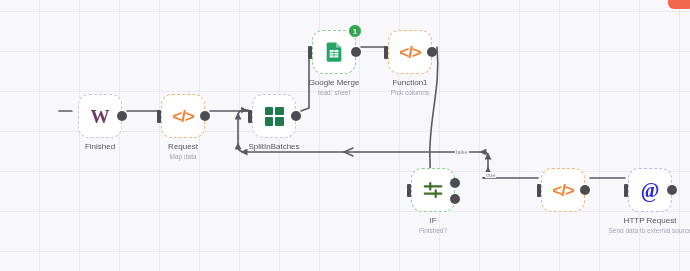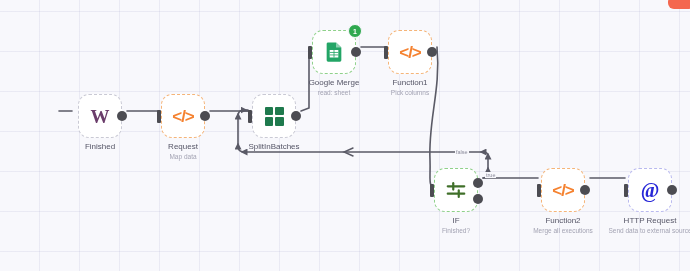--- a/index.html
+++ b/index.html
@@ -195,21 +195,21 @@
       <span class="ico code-glyph">&lt;/&gt;</span>
     </div>
     <span class="port-in"></span>
     <span class="port-out"></span>
     <div class="caption">
       <div class="title">Function1</div>
       <div class="sub">Pick columns</div>
     </div>
   </div>
 
-  <div class="node" style="left:434px;top:168px;text-decoration:underline;">
+  <div class="node" style="left:411px;top:168px;text-decoration:underline;">
     <div class="box dashed-green">
       <svg width="22" height="22" viewBox="0 0 24 24">
         <g stroke="#3f6f29" stroke-width="2.4" stroke-linecap="round">
           <line x1="3" y1="8" x2="21" y2="8"></line>
           <line x1="3" y1="16" x2="21" y2="16"></line>
         </g>
         <g stroke="#3f6f29" stroke-width="2.4" stroke-linecap="round">
           <line x1="9" y1="4.5" x2="9" y2="11.5"></line>
           <line x1="15" y1="12.5" x2="15" y2="19.5"></line>
         </g>
@@ -223,24 +223,20 @@
       <div class="sub">Finished?</div>
     </div>
   </div>
 
   <div class="node" style="left:541px;top:168px;">
     <div class="box dashed-orange">
       <span class="ico code-glyph">&lt;/&gt;</span>
     </div>
     <span class="port-in"></span>
     <span class="port-out"></span>
-    <div class="caption">
-      <div class="title">Function2</div>
-      <div class="sub">Merge all executions</div>
-    </div>
   </div>
 
   <div class="node" style="left:628px;top:168px;">
     <div class="box dashed-blue">
       <span class="ico at-glyph">@</span>
     </div>
     <span class="port-in"></span>
     <span class="port-out"></span>
     <div class="caption">
       <div class="title">HTTP Request</div>

